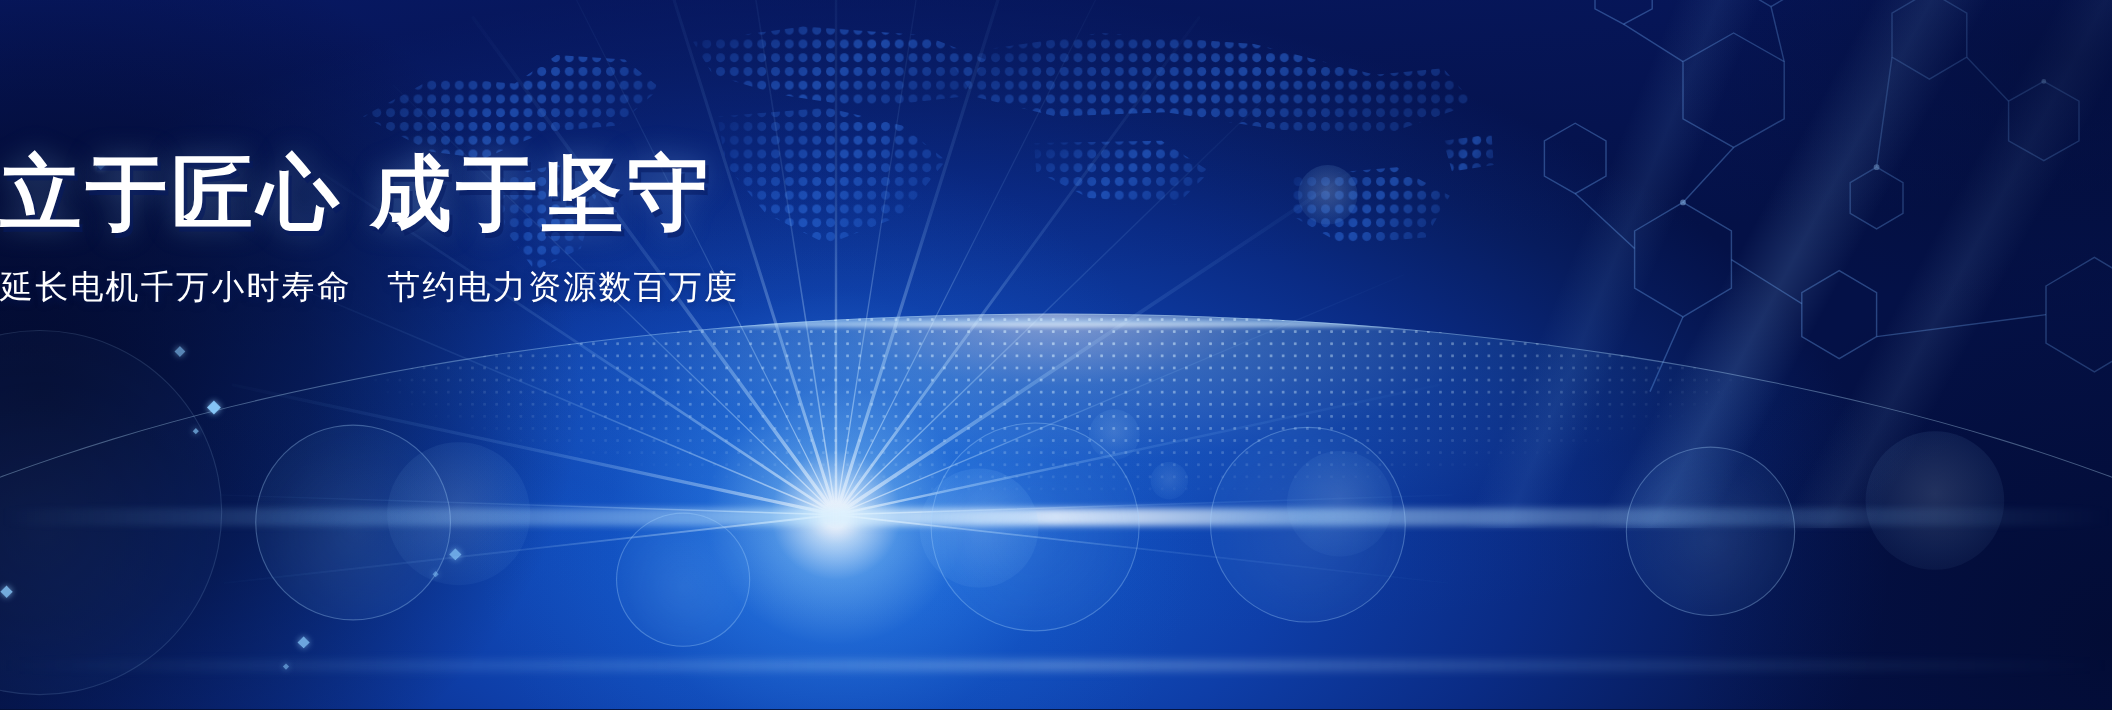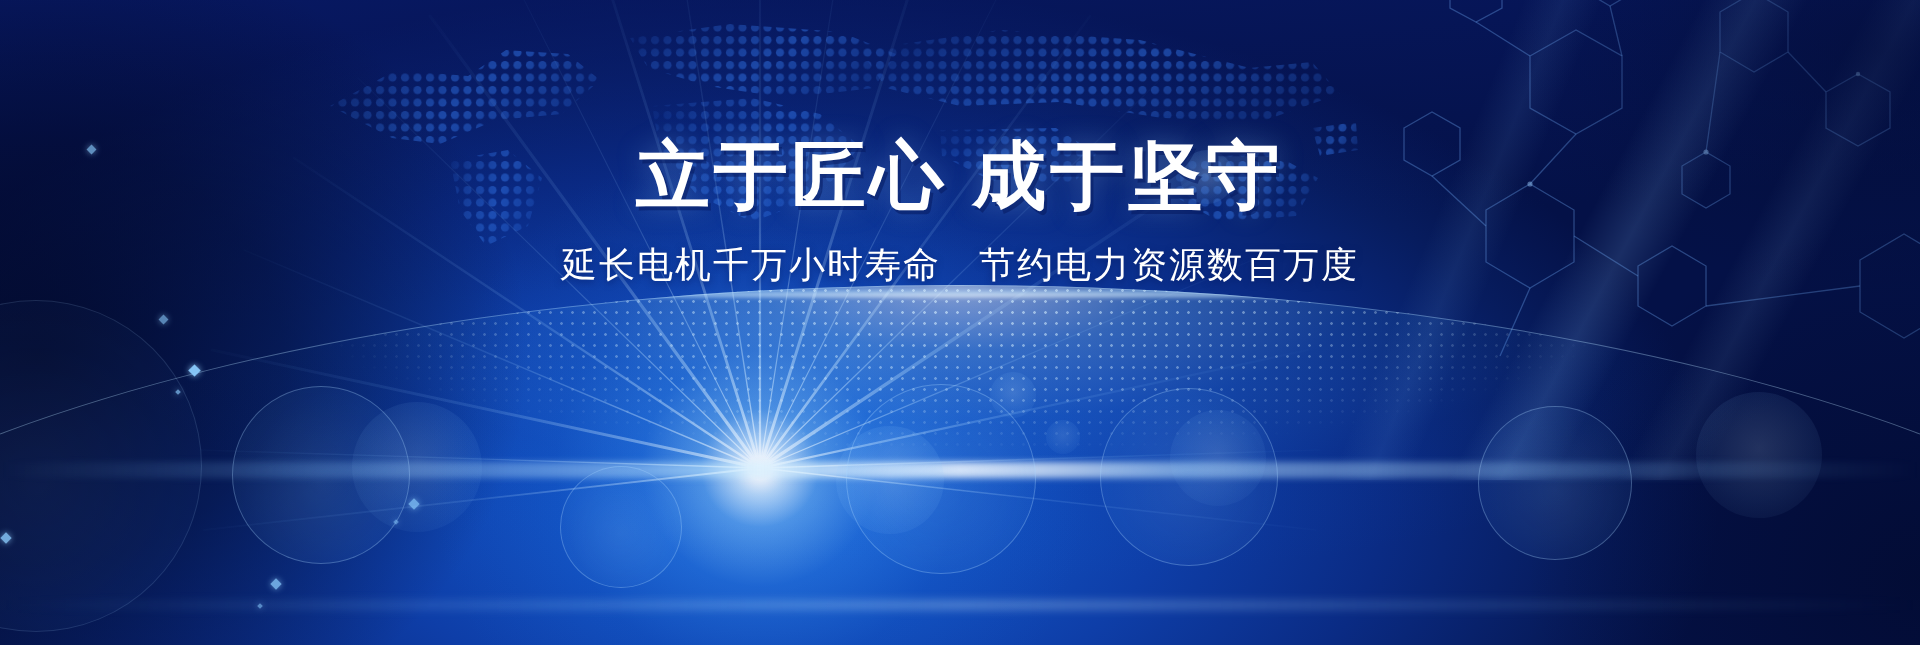--- a/index.html
+++ b/index.html
@@ -146,21 +146,21 @@
     background: rgba(140,205,255,0.95);
     transform: rotate(45deg);
     box-shadow: 0 0 6px rgba(150,210,255,0.8);
     pointer-events: none;
   }
 
   
   .content {
     position: absolute;
     left: 0; right: 0; top: 0;
-    text-align: center;
+    text-align: left;
     z-index: 20;
   }
   .headline {
     margin: 0;
     padding-top: 136px;
     font-size: 74px;
     line-height: 1.08;
     font-weight: 700;
     color: #ffffff;
     letter-spacing: 4px;
@@ -176,21 +176,21 @@
     border: 2px solid rgba(255,255,255,0.92);
     font-size: 29px;
     line-height: 1.25;
     color: #ffffff;
     letter-spacing: 2px;
     text-shadow: 0 1px 5px rgba(5,25,95,0.55);
     background: rgba(12,60,170,0.10);
   }
   .tagline {
     margin: 26px 0 0 0;
-    font-size: 36px;
+    font-size: 30px;
     line-height: 1.3;
     color: #ffffff;
     letter-spacing: 2px;
     text-shadow: 0 2px 7px rgba(5,25,95,0.65);
     white-space: pre;
   }
 </style>
 </head>
 <body>
 

